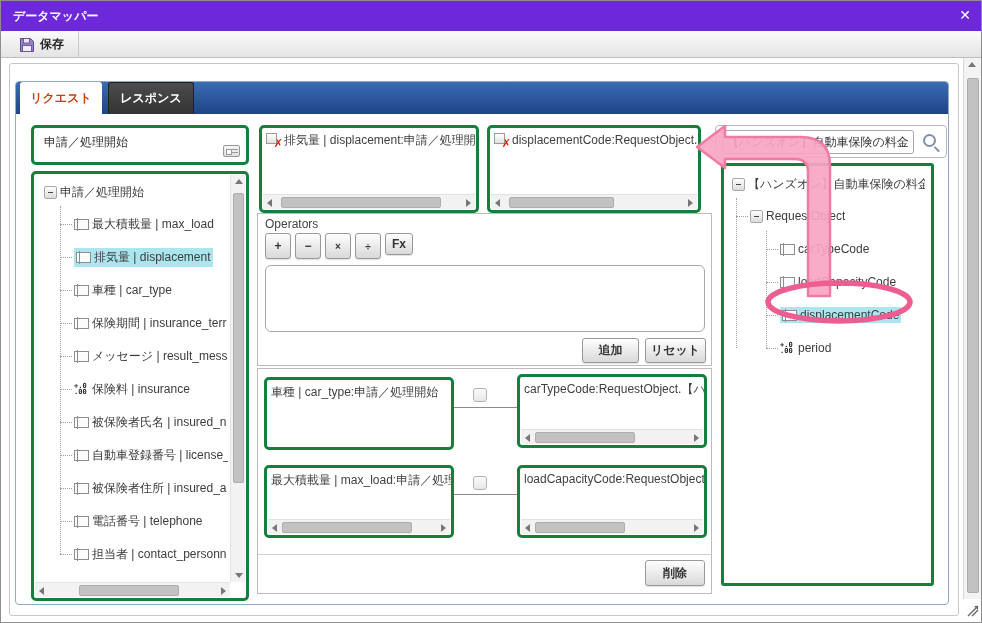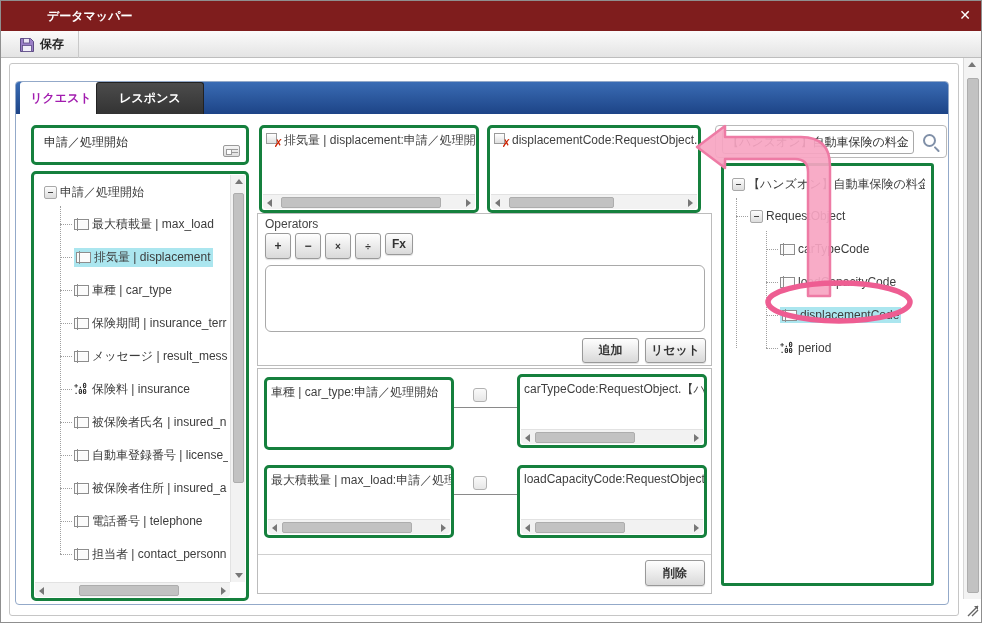--- a/index.html
+++ b/index.html
@@ -3,42 +3,42 @@
 <meta charset="utf-8">
 <style>
   * { margin:0; padding:0; box-sizing:border-box; }
   html,body { background:#e9e9e9; }
   .page {
     position:relative; width:982px; height:623px; background:#fff;
     font-family:"Liberation Sans","DejaVu Sans",sans-serif; font-size:12px; color:#333;
     border:1px solid #8f8f8f; overflow:hidden;
   }
   
-  .titlebar { position:absolute; left:0; top:0; width:982px; height:30px; background:#7f1d1d;
-    display:flex; align-items:center;padding-left:34px; }
+  .titlebar { position:absolute; left:0; top:0; width:982px; height:30px; background:#6d28d9;
+    display:flex; align-items:center; }
   .titlebar .title { color:#fff; font-weight:bold; font-size:12px; margin-left:12px; }
   .titlebar .close { position:absolute; right:12px; top:6px; color:#fff; font-weight:bold;
     font-size:14px; cursor:pointer; line-height:16px; }
   
   .toolbar { position:absolute; left:0; top:30px; width:982px; height:27px;
     background:linear-gradient(#fbfbfb,#e4e4e4); border-bottom:1px solid #bdbdbd;text-align:right; }
   .savebtn { position:absolute; left:8px; top:0; height:27px; padding:0 14px 0 10px;
     display:flex; align-items:center; gap:5px; border-right:1px solid #c9c9c9; cursor:pointer; }
   .savebtn span { font-weight:bold; color:#222; }
   
   .outer { position:absolute; left:8px; top:62px; width:950px; height:553px; background:#fff;
     border:1px solid #c6c6c6; border-radius:3px; }
   .tabwrap { position:absolute; left:14px; top:80px; width:934px; height:524px;
     border:1px solid #93a9c9; border-radius:4px; background:#fff; }
   .tabstrip { position:absolute; left:0; top:0; width:100%; height:32px;
     background:linear-gradient(#3a6cb4,#1d4487); border-radius:3px 3px 0 0; }
   .tab { position:absolute; top:0; height:32px; display:flex; align-items:center;
     justify-content:center; font-weight:bold; cursor:pointer; border-radius:3px 3px 0 0; }
-  .tab.active { left:4px; width:82px; background:#fff; color:#a21caf; }
-  .tab.inactive { left:80px; width:108px; background:linear-gradient(#4c4c4c,#333); color:#fff;
+  .tab.active { left:4px; width:82px; background:#fff; color:#c2410c; }
+  .tab.inactive { left:92px; width:86px; background:linear-gradient(#4c4c4c,#333); color:#fff;
     border:1px solid #222; border-bottom:none;text-align:center; }
   
   .box { position:absolute; background:#fff; border:3px solid #15803d; border-radius:5px; }
   .btn { position:absolute; border:1px solid #999; border-radius:3px;
     background:linear-gradient(#fefefe,#d9d9d9); font-weight:bold; color:#333; font-size:12px;
     display:flex; align-items:center; justify-content:center; cursor:pointer;
     box-shadow:0 1px 1px rgba(0,0,0,.12); }
   
   .hscroll { position:absolute; left:1px; right:1px; bottom:1px; height:15px;
     background:#f2f2f2; border-top:1px solid #e2e2e2; border-radius:0 0 4px 4px; }

